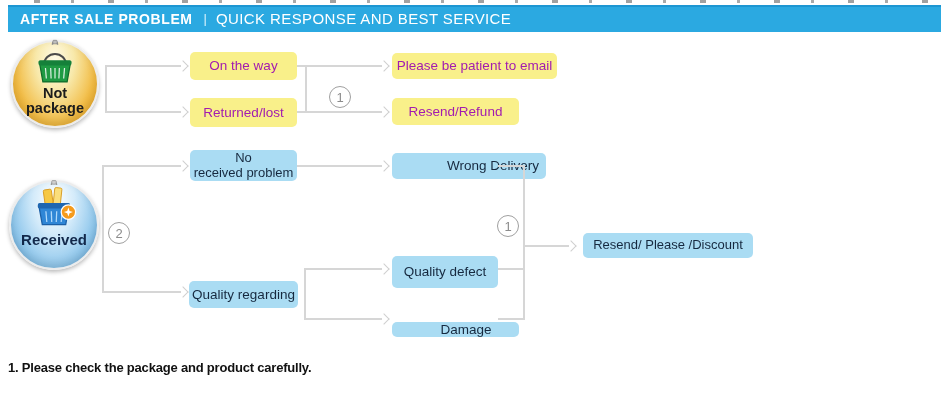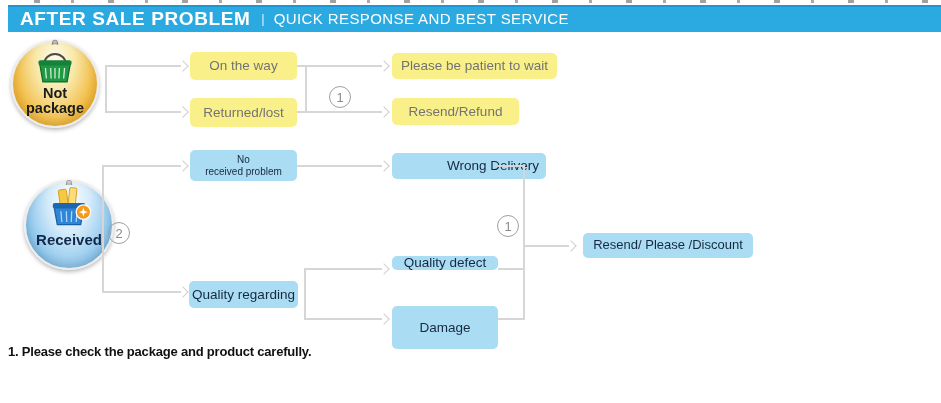--- a/index.html
+++ b/index.html
@@ -9,57 +9,57 @@
 
   
   .artifact{left:0;top:0;width:941px;height:3px;
     background:repeating-linear-gradient(90deg,transparent 0 34px,#555 34px 40px,transparent 40px 71px,#666 71px 74px);
     opacity:.55;}
 
   
   .banner{left:8px;top:5px;width:933px;height:27px;background:#2BA9E1;
     background:linear-gradient(to bottom,#1d96d2 0,#1d96d2 2px,#2BA9E1 2px);
     display:flex;align-items:center;color:#fff;}
-  .banner-title{font-size:19px;font-weight:800;letter-spacing:.6px;margin-left:12px;white-space:nowrap;text-align:center;}
+  .banner-title{font-size:14px;font-weight:800;letter-spacing:.6px;margin-left:12px;white-space:nowrap;text-align:center;}
   .banner-div{font-size:13px;margin:0 9px 0 11px;color:#d9f2fc;}
   .banner-sub{font-size:15px;letter-spacing:.4px;white-space:nowrap;}
 
   
   .bx{position:absolute;border-radius:5px;display:flex;flex-direction:column;
       align-items:center;justify-content:center;text-align:center;
       font-size:13.5px;line-height:1.12;}
-  .yellow{background:#F9F08A;color:#737373;text-align:right;}
+  .yellow{background:#F9F08A;color:#a21caf;text-align:right;}
   .blue{background:#AADCF3;color:#16293f;}
 
   
   .hl{position:absolute;height:1.5px;background:#d6d6d6;}
   .vl{position:absolute;width:1.5px;background:#d6d6d6;}
   .ah{position:absolute;width:7px;height:7px;border-top:1.6px solid #cfcfcf;
       border-right:1.6px solid #cfcfcf;transform:rotate(45deg);}
 
   
   .numc{position:absolute;width:20px;height:20px;border:1.5px solid #a0a0a0;
       border-radius:50%;color:#8c8c8c;font-size:13px;display:flex;
       align-items:center;justify-content:center;background:transparent;}
 
   
   .badge{position:absolute;border-radius:50%;border:2px solid #ececec;
       box-shadow:0 2px 4px rgba(0,0,0,.28), inset 0 -4px 8px rgba(0,0,0,.12);}
   .badge-gold{width:84px;height:84px;left:11px;top:40px;
       background:radial-gradient(ellipse at 50% 22%,#fffbe9 0%,#f8e9ab 32%,#f2bc45 68%,#e89d14 100%);}
-  .badge-blue{width:86px;height:86px;left:24px;top:180px;
+  .badge-blue{width:86px;height:86px;left:9px;top:180px;
       background:radial-gradient(ellipse at 50% 22%,#ffffff 0%,#d4ebfa 34%,#8fc7ec 70%,#4f98d1 100%);text-decoration:underline;}
   .badge .icon{position:absolute;left:50%;transform:translateX(-50%);}
   .badge-label{position:absolute;width:100%;text-align:center;font-weight:700;line-height:1.06;}
   .badge-gold .badge-label{top:44px;font-size:14.5px;color:#1c1c1c;}
   .badge-blue .badge-label{top:50px;font-size:15px;color:#12284a;}
 
   
   .notes{left:8px;top:344px;width:925px;color:#111;font-size:13px;font-weight:700;}
-  .notes div{margin-bottom:3px;letter-spacing:-0.2px;}
+  .notes div{margin-bottom:3px;letter-spacing:-0.2px;margin-top:16px;}
 </style>
 </head>
 <body>
 
 <div class="abs artifact"></div>
 
 <div class="abs banner">
   <span class="banner-title">AFTER SALE PROBLEM</span>
   <span class="banner-div">|</span>
   <span class="banner-sub">QUICK RESPONSE AND BEST SERVICE</span>
@@ -102,31 +102,31 @@
     <g>
       <circle cx="46" cy="36" r="8" fill="#f59b1c" stroke="#ffffff" stroke-width="1.4"></circle>
       <path d="M46,31 L47.3,34.7 L51,36 L47.3,37.3 L46,41 L44.7,37.3 L41,36 L44.7,34.7 Z" fill="#fff"></path>
     </g>
   </svg>
   <div class="badge-label">Received</div>
 </div>
 
 <div class="bx yellow" style="left:190px;top:52px;width:107px;height:28px;">On the way</div>
 <div class="bx yellow" style="left:190px;top:98px;width:107px;height:29px;">Returned/lost</div>
-<div class="bx yellow" style="left:392px;top:53px;width:165px;height:26px;">Please be patient to wait</div>
+<div class="bx yellow" style="left:392px;top:53px;width:165px;height:26px;">Please be patient to email</div>
 <div class="bx yellow" style="left:392px;top:98px;width:127px;height:27px;">Resend/Refund</div>
 
-<div class="bx blue" style="left:190px;top:150px;width:107px;height:31px;font-size:10px;">
+<div class="bx blue" style="left:190px;top:150px;width:107px;height:31px;font-size:13px;">
   <span>No</span>
   <span>received problem</span>
 </div>
 <div class="bx blue" style="left:392px;top:153px;width:106px;height:26px;padding-left:48px;">Wrong Delivery</div>
 <div class="bx blue" style="left:189px;top:281px;width:109px;height:27px;">Quality regarding</div>
-<div class="bx blue" style="left:392px;top:256px;width:106px;height:14px;">Quality defect</div>
-<div class="bx blue" style="left:392px;top:306px;width:106px;height:43px;">Damage</div>
+<div class="bx blue" style="left:392px;top:256px;width:106px;height:32px;">Quality defect</div>
+<div class="bx blue" style="left:392px;top:322px;width:106px;height:15px;padding-left:21px;">Damage</div>
 <div class="bx blue" style="left:583px;top:233px;width:170px;height:25px;font-size:13px;">Resend/ Please /Discount</div>
 
 <div class="vl" style="left:105px;top:65px;height:47px;"></div>
 <div class="hl" style="left:105px;top:65px;width:76px;"></div>
 <div class="ah" style="left:179px;top:62px;"></div>
 <div class="hl" style="left:105px;top:111px;width:76px;"></div>
 <div class="ah" style="left:179px;top:108px;"></div>
 
 <div class="hl" style="left:297px;top:65px;width:85px;"></div>
 <div class="ah" style="left:380px;top:62px;"></div>

